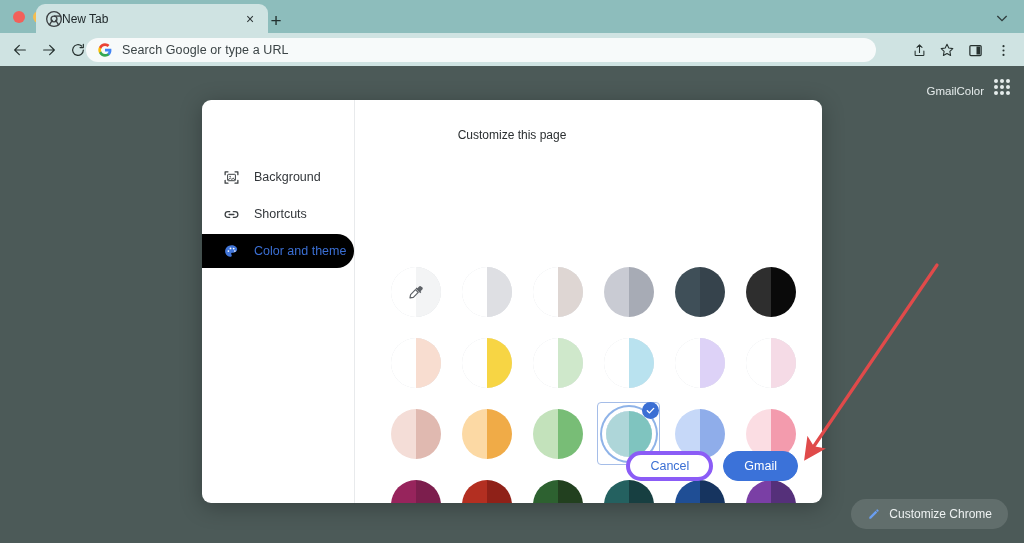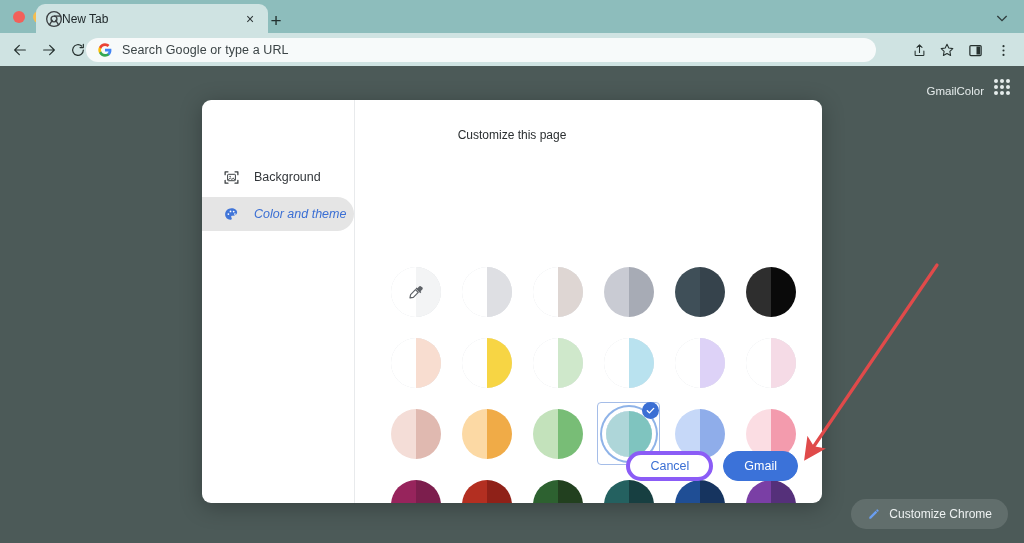--- a/index.html
+++ b/index.html
@@ -115,21 +115,21 @@
 
   .sidebar { position: absolute; left: 0; top: 60px; width: 152px; }
   .side-item {
     display: flex; align-items: center; gap: 14px;
     height: 34px; margin: 0 0 3px 0;
     padding-left: 20px;
     border-radius: 0 17px 17px 0;
     font-size: 12.5px; color: #32363a;
   }
   .side-item .ico { width: 18px; height: 18px; flex: 0 0 18px; display:flex; align-items:center; justify-content:center; }
-  .side-item.active { background: #e5e5e5; color: #3b6fd4; font-style: italic; }
+  .side-item.active { background: #000000; color: #3b6fd4; }
   .side-item.active .ico { color: #4175d8; }
 
   .divider {
     position: absolute; left: 152px; top: 0; width: 1px; height: 403px;
     background: #e8eaec;
   }
 
   
   .swatch-grid {
     position: absolute; left: 178px; top: 156px;
@@ -325,20 +325,30 @@
           <svg viewBox="0 0 24 24" width="17" height="17">
             <path d="M3 8V4h4M21 8V4h-4M3 16v4h4M21 16v4h-4" fill="none" stroke="#3c4043" stroke-width="1.8" stroke-linecap="round" stroke-linejoin="round"></path>
             <rect x="6.5" y="7.5" width="11" height="9" rx="1" fill="none" stroke="#3c4043" stroke-width="1.4"></rect>
             <circle cx="10" cy="10.6" r="1" fill="#3c4043"></circle>
             <path d="M7.3 15.6l3-3 2.2 2.2 2-2 2.2 2.8" fill="none" stroke="#3c4043" stroke-width="1.3" stroke-linejoin="round"></path>
           </svg>
         </span>
         <span>Background</span>
       </div>
 
+      <div class="side-item">
+        <span class="ico">
+          <svg viewBox="0 0 24 24" width="17" height="17">
+            <path d="M9.5 8H7a4 4 0 0 0 0 8h2.5" fill="none" stroke="#3c4043" stroke-width="1.8" stroke-linecap="round"></path>
+            <path d="M14.5 8H17a4 4 0 0 1 0 8h-2.5" fill="none" stroke="#3c4043" stroke-width="1.8" stroke-linecap="round"></path>
+            <path d="M8.6 12h6.8" fill="none" stroke="#3c4043" stroke-width="1.8" stroke-linecap="round"></path>
+          </svg>
+        </span>
+        <span>Shortcuts</span>
+      </div>
 
       <div class="side-item active">
         <span class="ico">
           <svg viewBox="0 0 24 24" width="17" height="17">
             <path d="M12 3C6.9 3 3 6.9 3 11.7c0 4.5 3.3 7.6 7.3 7.6 1.3 0 2.1-.8 2.1-1.8 0-.5-.2-.9-.5-1.2-.3-.3-.5-.7-.5-1.1 0-.9.8-1.6 1.8-1.6h1.6c3 0 5.2-2.1 5.2-5C20 5.9 16.5 3 12 3z" fill="currentColor"></path>
             <circle cx="7.6" cy="11.4" r="1.25" fill="#ffffff"></circle>
             <circle cx="10.6" cy="7.6" r="1.25" fill="#ffffff"></circle>
             <circle cx="15.1" cy="7.8" r="1.25" fill="#ffffff"></circle>
             <circle cx="16.8" cy="11.4" r="1.15" fill="#ffffff"></circle>
           </svg>

